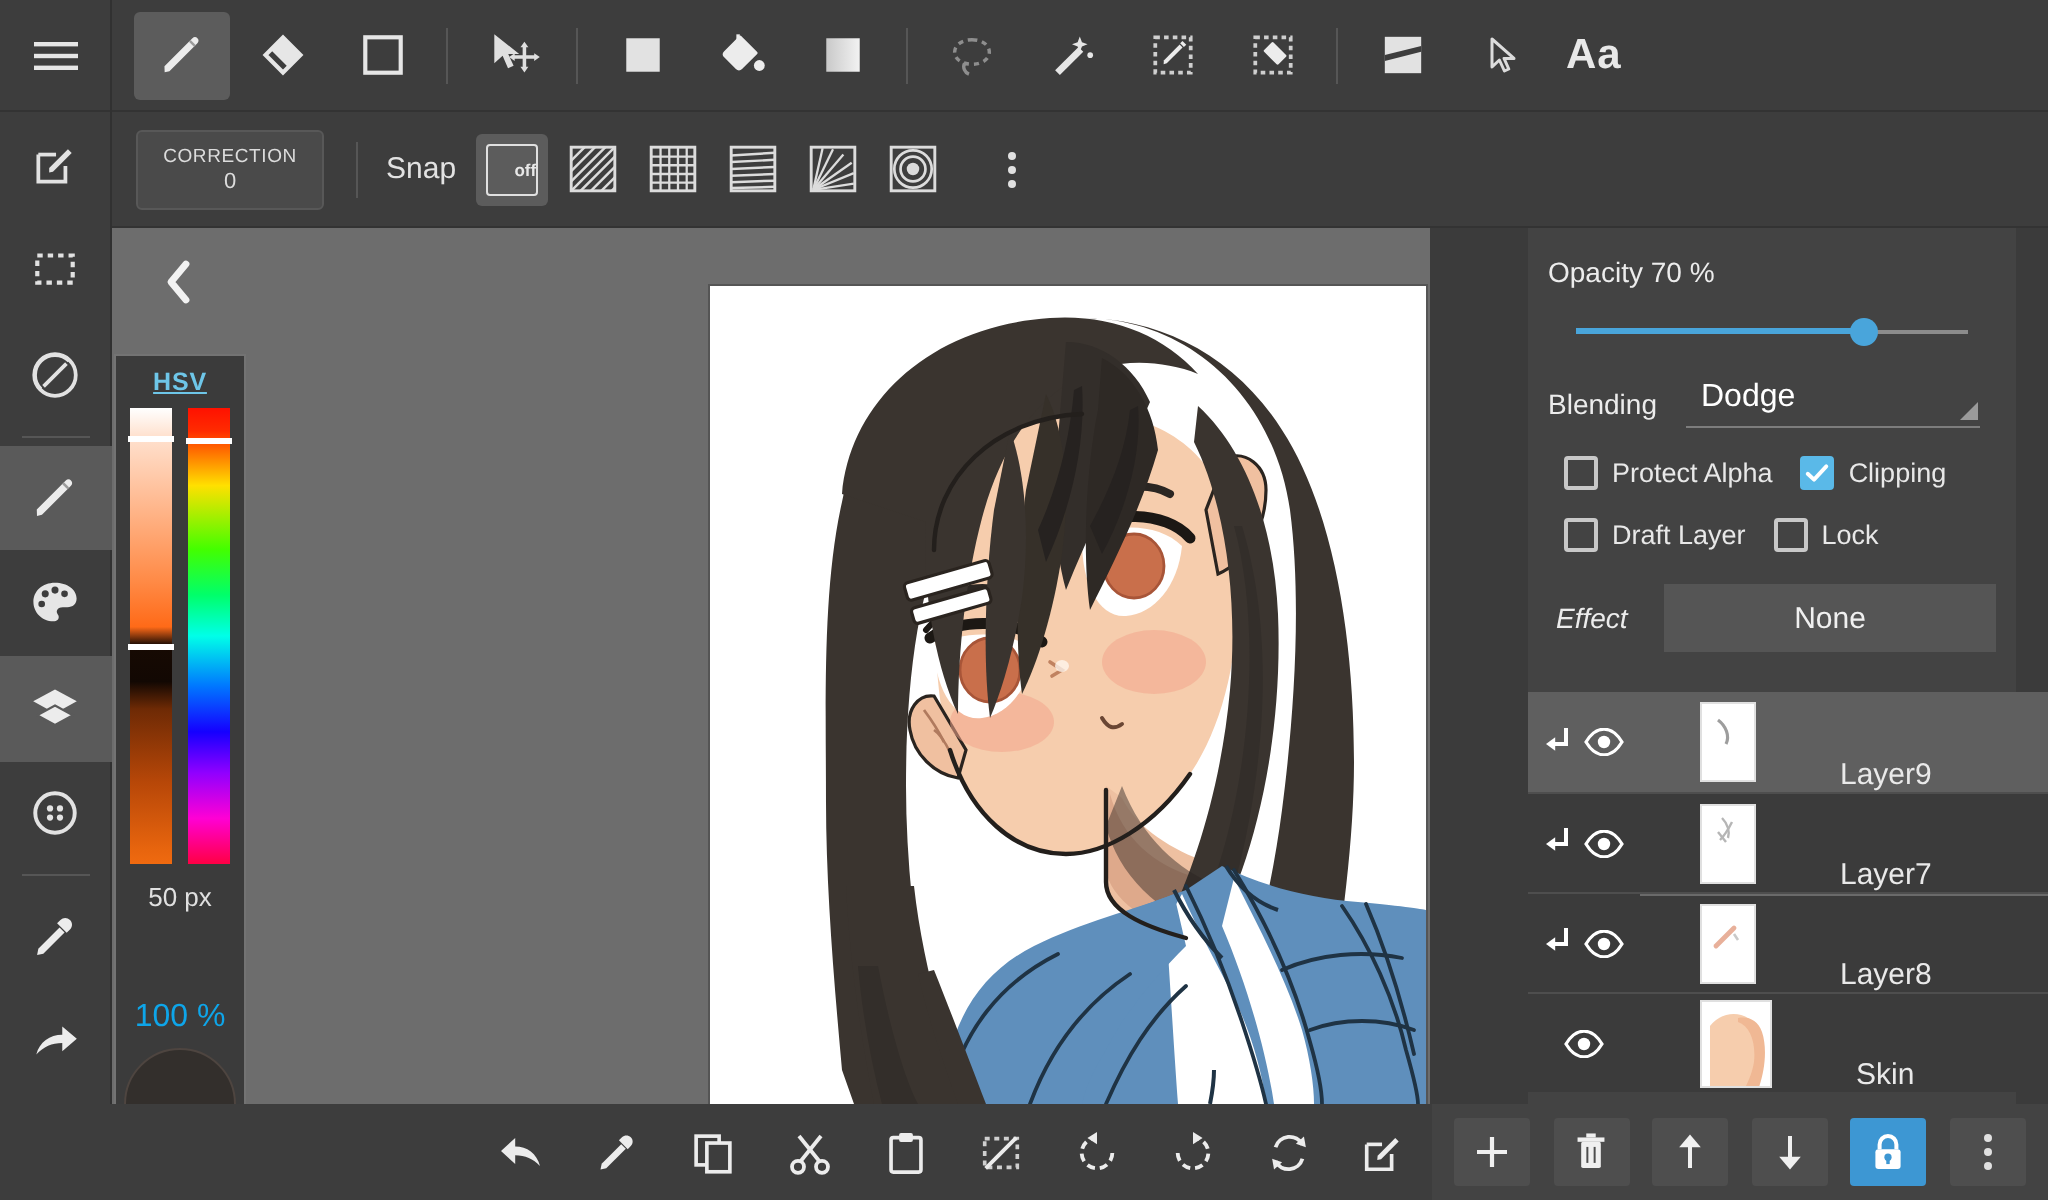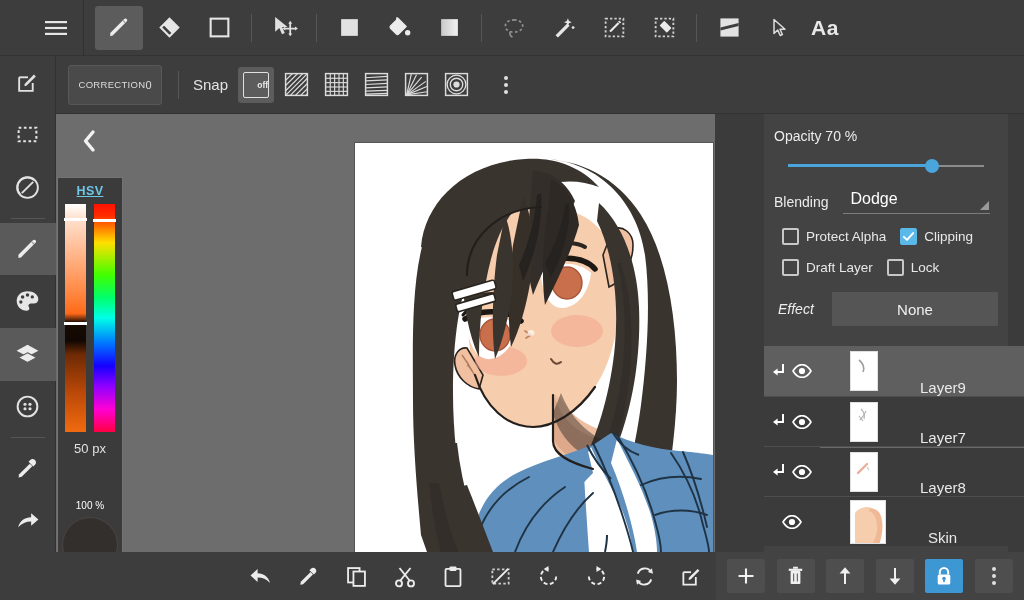--- a/index.html
+++ b/index.html
@@ -11,21 +11,20 @@
     -webkit-font-smoothing: antialiased;
   }
   #app { position: relative; width: 1024px; height: 600px; background: #3b3b3b; }
 
   
   .top-bar {
     position: absolute; left: 0; top: 0; width: 1024px; height: 56px;
     background: #3d3d3d;
     display: flex; align-items: center;
     border-bottom: 1px solid #333;
-    padding-left: 28px;
   }
   .hamburger-cell {
     width: 56px; height: 56px; display: flex; align-items: center; justify-content: center;
     border-right: 1px solid #313131;
   }
   .tool-btn {
     width: 48px; height: 44px; display: flex; align-items: center; justify-content: center;
     border-radius: 3px; margin: 0 1px;
   }
   .tool-btn.active { background: #5c5c5c; }
@@ -34,21 +33,21 @@
 
   
   .sub-bar {
     position: absolute; left: 56px; top: 56px; width: 968px; height: 58px;
     background: #3d3d3d; display: flex; align-items: center;
     border-bottom: 1px solid #333;
   }
   .correction-box {
     margin-left: 12px; width: 94px; height: 40px; background: #4a4a4a;
     border: 1px solid #585858; border-radius: 3px;
-    display: flex; align-items: center; justify-content: center;
+    display: flex; flex-direction: column; align-items: center; justify-content: center;
     color: #dcdcdc;
   }
   .correction-box .t1 { font-size: 9.5px; letter-spacing: .3px; }
   .correction-box .t2 { font-size: 11px; margin-top: 1px; }
   .snap-label { color: #e2e2e2; font-size: 15px; margin: 0 8px 0 0; }
   .snap-btn {
     width: 36px; height: 36px; margin: 0 2px; border-radius: 3px;
     display: flex; align-items: center; justify-content: center;
   }
   .snap-btn.active { background: #5c5c5c; }
@@ -99,21 +98,21 @@
   }
   .bars { display: flex; gap: 8px; margin-top: 6px; }
   .bar-outer { position: relative; width: 21px; height: 228px; }
   .bar { position: absolute; inset: 0; }
   .sv-bar { background: linear-gradient(to bottom, #ffffff 0%, #ffe2d0 6%, #ff8a46 38%, #ff6a18 48%,
             #170a03 52%, #120803 60%, #6e2a05 66%, #b74708 82%, #e8650e 97%, #ef6a10 100%); }
   .hue-bar { background: linear-gradient(to bottom, #ff1100 0%, #ff2b00 5%, #ffe000 17%, #43ff00 31%,
             #00ff6a 41%, #00ffe8 50%, #0077ff 61%, #1500ff 71%, #9000ff 80%, #ff00d4 90%, #ff0044 100%); }
   .bar-marker { position: absolute; left: -1px; width: 23px; height: 3px; background: #ffffff; }
   .px-label { color: #e0e0e0; font-size: 13px; margin-top: 9px; }
-  .pct-label { color: #ffffff; font-size: 10px; margin-top: 44px; }
+  .pct-label { color: #0ea5e9; font-size: 16px; margin-top: 44px; }
   .brush-circle {
     width: 56px; height: 56px; border-radius: 50%; border: 1px solid #4e4540;
     background: #332f2c; margin-top: 6px;
   }
 
   
   .right-panel {
     position: absolute; left: 716px; top: 114px; width: 244px; height: 438px;
     background: #434343;
     margin-left: 48px;

